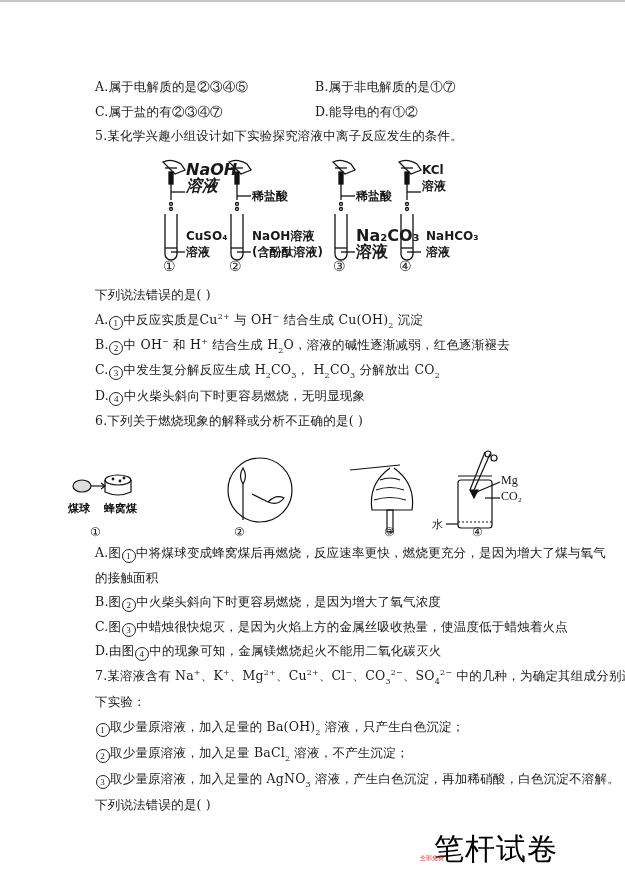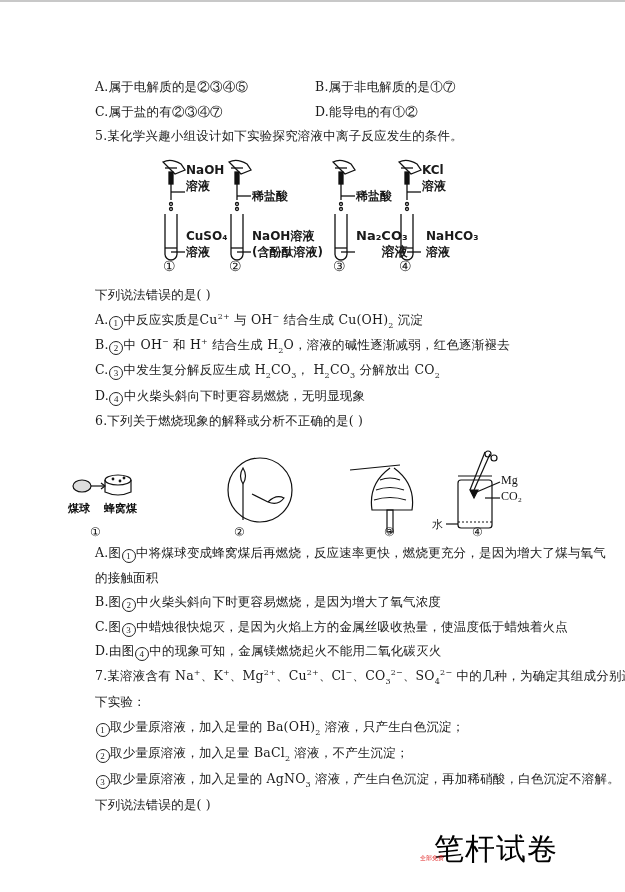--- a/index.html
+++ b/index.html
@@ -110,21 +110,21 @@
           <circle cx="16" cy="51" r="1.5"></circle>
         <path d="M10 56 v40 a6 6 0 0 0 12 0 v-40"></path>
         <line x1="10" y1="90" x2="22" y2="90"></line>
         <line x1="16" y1="34" x2="30" y2="34"></line>
         <line x1="16" y1="94" x2="30" y2="94"></line>
       </g>
     </g>
   </svg>
 </div>
 
-<div class="fig" style="left:186px; top:162px; font-family:'DejaVu Sans',sans-serif; font-size:12px; line-height:16px; font-weight:bold;">
+<div class="fig" style="left:186px; top:162px; font-family:'DejaVu Sans',sans-serif; font-size:16px; line-height:16px; font-weight:bold;font-style:italic;">
     <div>NaOH</div>
     <div>溶液</div>
   </div>
 <div class="fig" style="left:186px; top:228px; font-family:'DejaVu Sans',sans-serif; font-size:12px; line-height:16px; font-weight:bold;">
     <div>CuSO₄</div>
     <div>溶液</div>
   </div>
 <div class="fig" style="left:163px; top:258px; font-size:14px;">①</div>
 
 <div class="fig" style="left:252px; top:188px; font-family:'DejaVu Sans',sans-serif; font-size:12px; line-height:16px; font-weight:bold;">
@@ -132,21 +132,21 @@
   </div>
 <div class="fig" style="left:252px; top:228px; font-family:'DejaVu Sans',sans-serif; font-size:12px; line-height:16px; font-weight:bold;">
     <div>NaOH溶液</div>
     <div>(含酚酞溶液)</div>
   </div>
 <div class="fig" style="left:229px; top:258px; font-size:14px;">②</div>
 
 <div class="fig" style="left:356px; top:188px; font-family:'DejaVu Sans',sans-serif; font-size:12px; line-height:16px; font-weight:bold;">
     <div>稀盐酸</div>
   </div>
-<div class="fig" style="left:356px; top:228px; font-family:'DejaVu Sans',sans-serif; font-size:13px; line-height:16px; font-weight:bold;text-align:right;">
+<div class="fig" style="left:356px; top:228px; font-family:'DejaVu Sans',sans-serif; font-size:16px; line-height:16px; font-weight:bold;">
     <div>Na₂CO₃</div>
     <div>溶液</div>
   </div>
 <div class="fig" style="left:333px; top:258px; font-size:14px;">③</div>
 
 <div class="fig" style="left:422px; top:162px; font-family:'DejaVu Sans',sans-serif; font-size:12px; line-height:16px; font-weight:bold;">
     <div>KCl</div>
     <div>溶液</div>
   </div>
 <div class="fig" style="left:426px; top:228px; font-family:'DejaVu Sans',sans-serif; font-size:12px; line-height:16px; font-weight:bold;">

